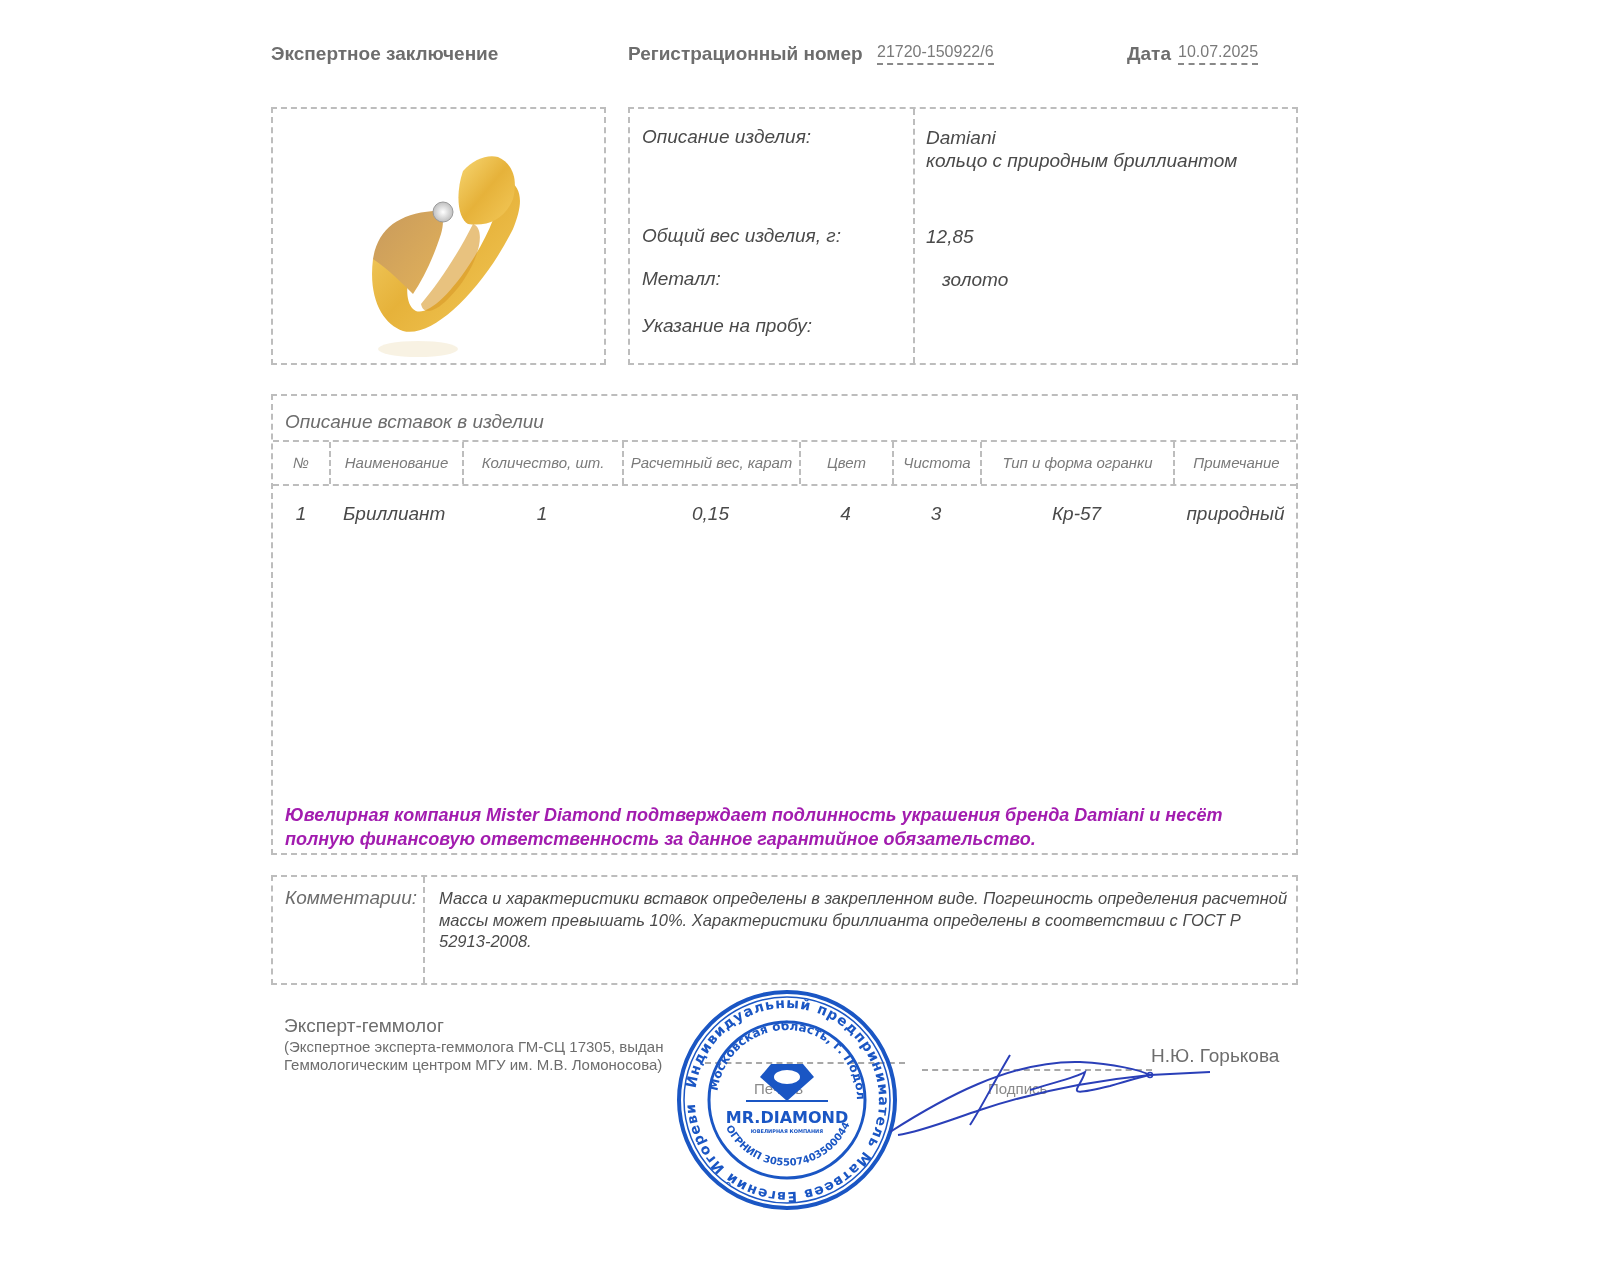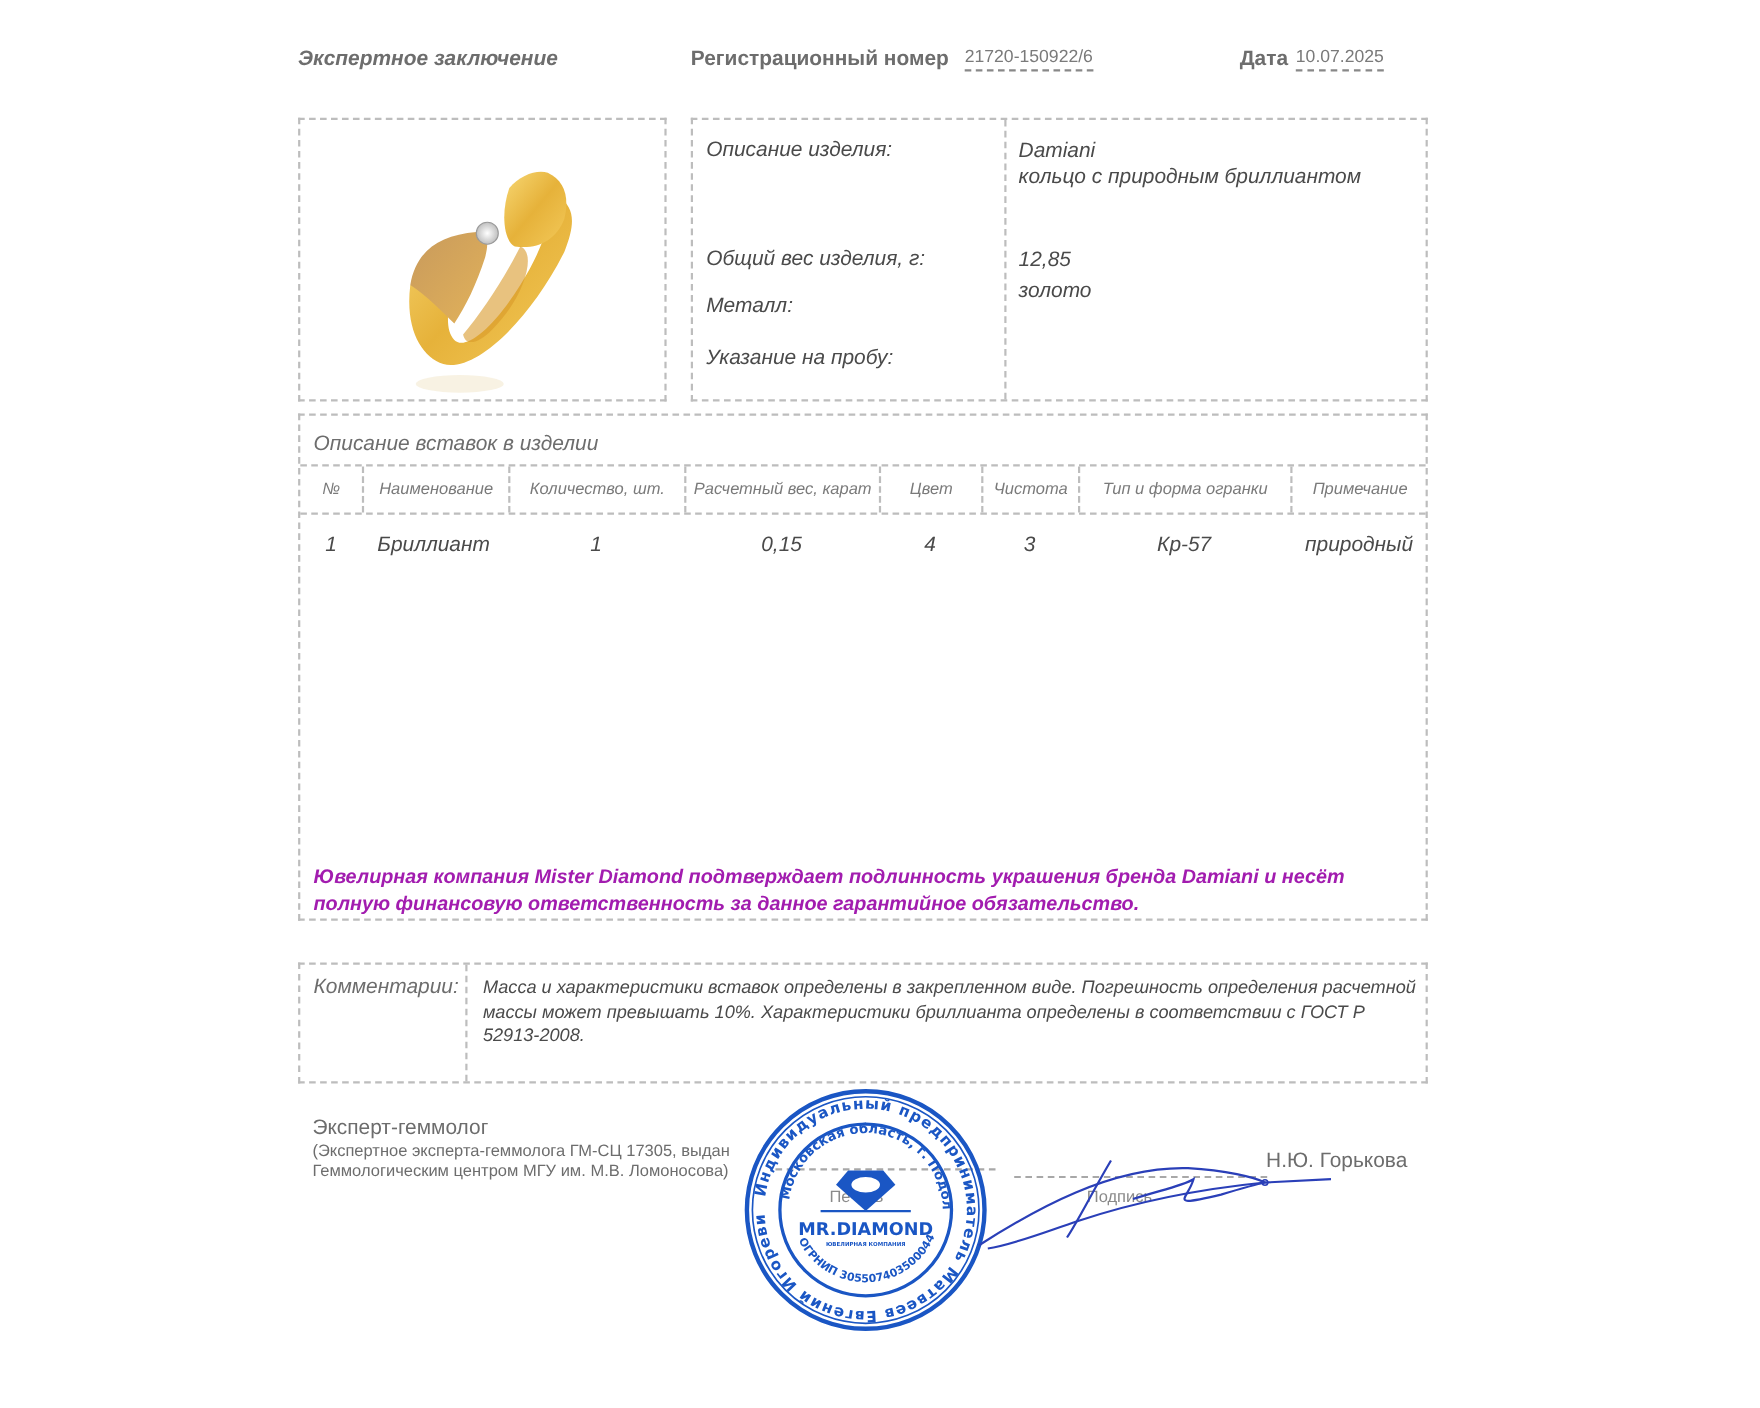--- a/index.html
+++ b/index.html
@@ -14,21 +14,21 @@
   .hdr-value { font-size: 16px; color: #7a7a7a; border-bottom: 2px dashed #888; padding-bottom: 2px; }
 
   
   .photo-box { left: 271px; top: 107px; width: 335px; height: 258px; }
   .info-box { left: 628px; top: 107px; width: 670px; height: 258px; }
   .info-divider { position: absolute; left: 283px; top: 0; bottom: 0; border-left: 2px dashed #bdbdbd; }
   .info-label { position: absolute; left: 12px; font-size: 19px; color: #4a4a4a; }
   .info-value { position: absolute; left: 296px; font-size: 19px; color: #4a4a4a; line-height: 23px; width: 360px; }
 
   
-  .inserts-box { left: 271px; top: 376px; width: 1027px; height: 461px; }
+  .inserts-box { left: 271px; top: 394px; width: 1027px; height: 461px; }
   .inserts-title { position: absolute; left: 12px; top: 15px; font-size: 19px; color: #6d6d6d; }
   .tbl-head { position: absolute; left: 0; right: 0; top: 44px; height: 46px; border-top: 2px dashed #bdbdbd; border-bottom: 2px dashed #bdbdbd; }
   .th { position: absolute; top: 0; height: 42px; line-height: 42px; text-align: center; font-size: 15px; color: #7a7a7a; border-left: 2px dashed #bdbdbd; white-space: nowrap; }
   .th.first { border-left: none; }
   .td { position: absolute; top: 107px; text-align: center; font-size: 19px; color: #4a4a4a; white-space: nowrap; }
   .guarantee { position: absolute; left: 12px; top: 407px; width: 1000px; font-weight: bold; font-size: 18px; line-height: 24px; color: #a21caf; }
 
   
   .comments-box { left: 271px; top: 875px; width: 1027px; height: 110px; }
   .comments-divider { position: absolute; left: 150px; top: 0; bottom: 0; border-left: 2px dashed #bdbdbd; }
@@ -43,21 +43,21 @@
   .stamp-label { left: 754px; top: 1080px; font-size: 15px; color: #8a8a8a; }
   .stamp-line { left: 705px; top: 1062px; width: 200px; border-top: 2px dashed #a8a8a8; }
   .signer-name { left: 1151px; top: 1045px; font-size: 19px; color: #6d6d6d; }
 
   .stamp { left: 676px; top: 989px; width: 222px; height: 222px; }
   .signature { left: 880px; top: 1040px; width: 340px; height: 110px; }
 </style>
 </head>
 <body>
 
-<div class="abs hdr-label" style="left:271px; top:43px;font-style:italic;">Экспертное заключение</div>
+<div class="abs hdr-label" style="left:271px; top:43px;">Экспертное заключение</div>
 <div class="abs hdr-label" style="left:628px; top:43px;">Регистрационный номер</div>
 <div class="abs hdr-value" style="left:877px; top:43px;">21720-150922/6</div>
 <div class="abs hdr-label" style="left:1127px; top:43px;">Дата</div>
 <div class="abs hdr-value" style="left:1178px; top:43px;">10.07.2025</div>
 
 <div class="abs dash photo-box">
   <svg width="331" height="254" viewBox="0 0 331 254">
     <defs>
       <linearGradient id="g1" x1="0" y1="0" x2="1" y2="1">
         <stop offset="0" stop-color="#f7d774"></stop>
@@ -91,21 +91,21 @@
 <div class="abs dash info-box">
   <div class="info-divider"></div>
   <div class="info-label" style="top:17px;">Описание изделия:</div>
   <div class="info-value" style="top:17px;">
     <div>Damiani</div>
     <div>кольцо с природным бриллиантом</div>
   </div>
   <div class="info-label" style="top:116px;">Общий вес изделия, г:</div>
   <div class="info-value" style="top:116px;">12,85</div>
   <div class="info-label" style="top:159px;">Металл:</div>
-  <div class="info-value" style="top:144px;">золото</div>
+  <div class="info-value" style="top:159px;margin-left:16px;">золото</div>
   <div class="info-label" style="top:206px;">Указание на пробу:</div>
 </div>
 
 <div class="abs dash inserts-box">
   <div class="inserts-title">Описание вставок в изделии</div>
   <div class="tbl-head">
     <div class="th first" style="left:0; width:56px;">№</div>
     <div class="th" style="left:56px; width:133px;">Наименование</div>
     <div class="th" style="left:189px; width:160px;">Количество, шт.</div>
     <div class="th" style="left:349px; width:177px;">Расчетный вес, карат</div>

